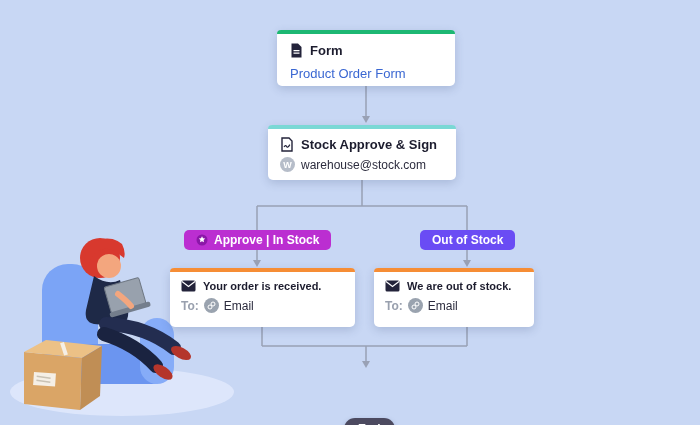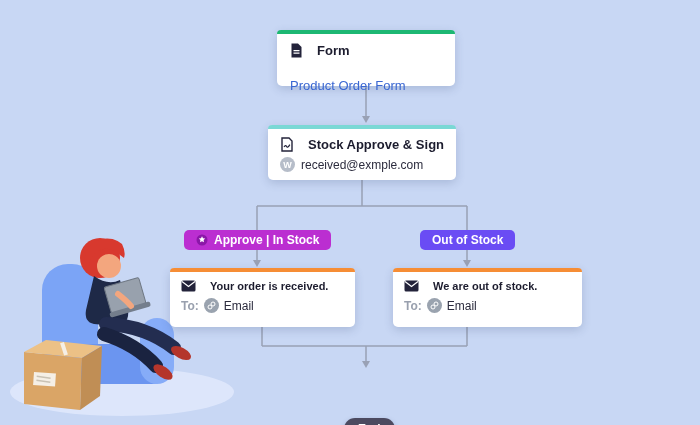--- a/index.html
+++ b/index.html
@@ -9,39 +9,39 @@
     background:#c8d7f4;
   }
   svg.connectors{position:absolute;left:0;top:0;pointer-events:none;}
   svg.illustration{position:absolute;left:8px;top:206px;}
   .card{
     position:absolute;background:#fff;border-radius:5px;
     box-shadow:0 3px 10px rgba(47,66,110,.20);
     box-sizing:border-box;
   }
   .accent{position:absolute;top:0;left:0;right:0;height:4px;border-radius:5px 5px 0 0;}
-  .row{display:flex;align-items:center;gap:14px;}
+  .row{display:flex;align-items:center;gap:7px;}
   .title{font-size:13px;font-weight:700;color:#1c1c2e;white-space:nowrap;}
   .node-form{left:277px;top:30px;width:178px;height:56px;padding:13px 13px 0;}
-  .node-form .subtitle{font-size:13px;margin-top:20px;white-space:nowrap;}
+  .node-form .subtitle{font-size:13px;margin-top:8px;white-space:nowrap;}
   .node-sign{left:268px;top:125px;width:188px;height:55px;padding:12px 12px 0;}
   .node-sign .row2{margin-top:5px;display:flex;align-items:center;gap:6px;}
   .avatar{width:15px;height:15px;border-radius:50%;background:#b6bdc9;color:#fff;
           font-size:9px;font-weight:700;display:flex;align-items:center;justify-content:center;}
   .email-text{font-size:12px;color:#2c2c3e;white-space:nowrap;}
   .badge{
     position:absolute;display:inline-flex;align-items:center;gap:6px;
     height:20px;padding:0 12px;border-radius:5px;color:#fff;
     font-size:12px;font-weight:700;white-space:nowrap;cursor:pointer;
   }
   .badge-left{left:184px;top:230px;}
   .badge-right{left:420px;top:230px;text-align:right;}
   .node-email{height:59px;padding:12px 11px 0;}
   .node-email-left{left:170px;top:268px;width:185px;}
-  .node-email-right{left:393px;top:268px;width:189px;}
+  .node-email-right{left:374px;top:268px;width:160px;}
   .node-email .title{font-size:11px;}
   .node-email .row2{margin-top:6px;display:flex;align-items:center;gap:5px;}
   .to-label{font-size:12px;color:#99a0ae;font-weight:bold;}
   .link-circle{width:15px;height:15px;border-radius:50%;background:#9aa3af;
                display:flex;align-items:center;justify-content:center;}
   .recipient{font-size:12px;color:#2c2c3e;}
   .end-pill{
     position:absolute;left:344px;top:370px;padding:4px 14px;border-radius:12px;
     color:#fff;font-size:12px;font-weight:700;box-shadow:0 2px 5px rgba(47,66,110,.25);margin-top:48px;
   }
@@ -126,21 +126,21 @@
       <span class="icon">
         <svg width="14" height="15" viewBox="0 0 14 15">
             <path d="M2 1 H9 L12 4 V14 H2 Z" fill="none" stroke="#23233a" stroke-width="1.4"></path>
             <path d="M4 10 q1.6 -2.4 2.6 -0.4 t3.2 -2" stroke="#23233a" stroke-width="1.2" fill="none"></path>
           </svg>
       </span>
       <span class="title">Stock Approve &amp; Sign</span>
     </div>
     <div class="row2">
       <span class="avatar">W</span>
-      <span class="email-text">received@exmple.com</span>
+      <span class="email-text">warehouse@stock.com</span>
     </div>
   </div>
 
   <div class="badge badge-left" style="background: rgb(187, 46, 209);">
     <span class="icon">
       <svg width="12" height="12" viewBox="0 0 12 12">
           <circle cx="6" cy="6" r="5.5" fill="#8b17a8"></circle>
           <path d="M6 2.2 l1 2 2.2 0.3 -1.6 1.5 0.4 2.2 L6 7.2 4 8.2 l0.4 -2.2 -1.6 -1.5 2.2 -0.3 Z" fill="#fff"></path>
         </svg>
     </span>

